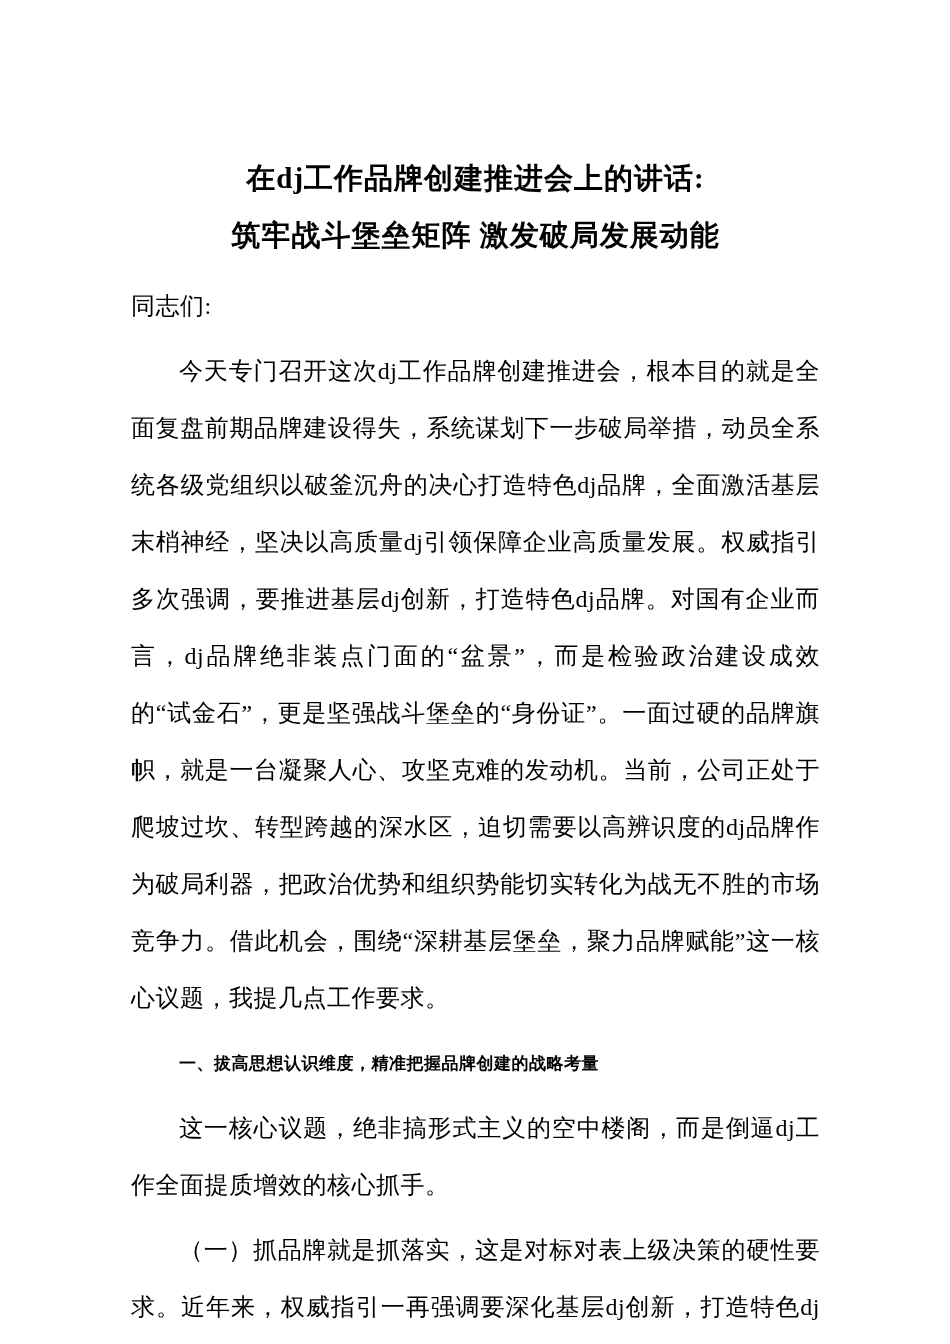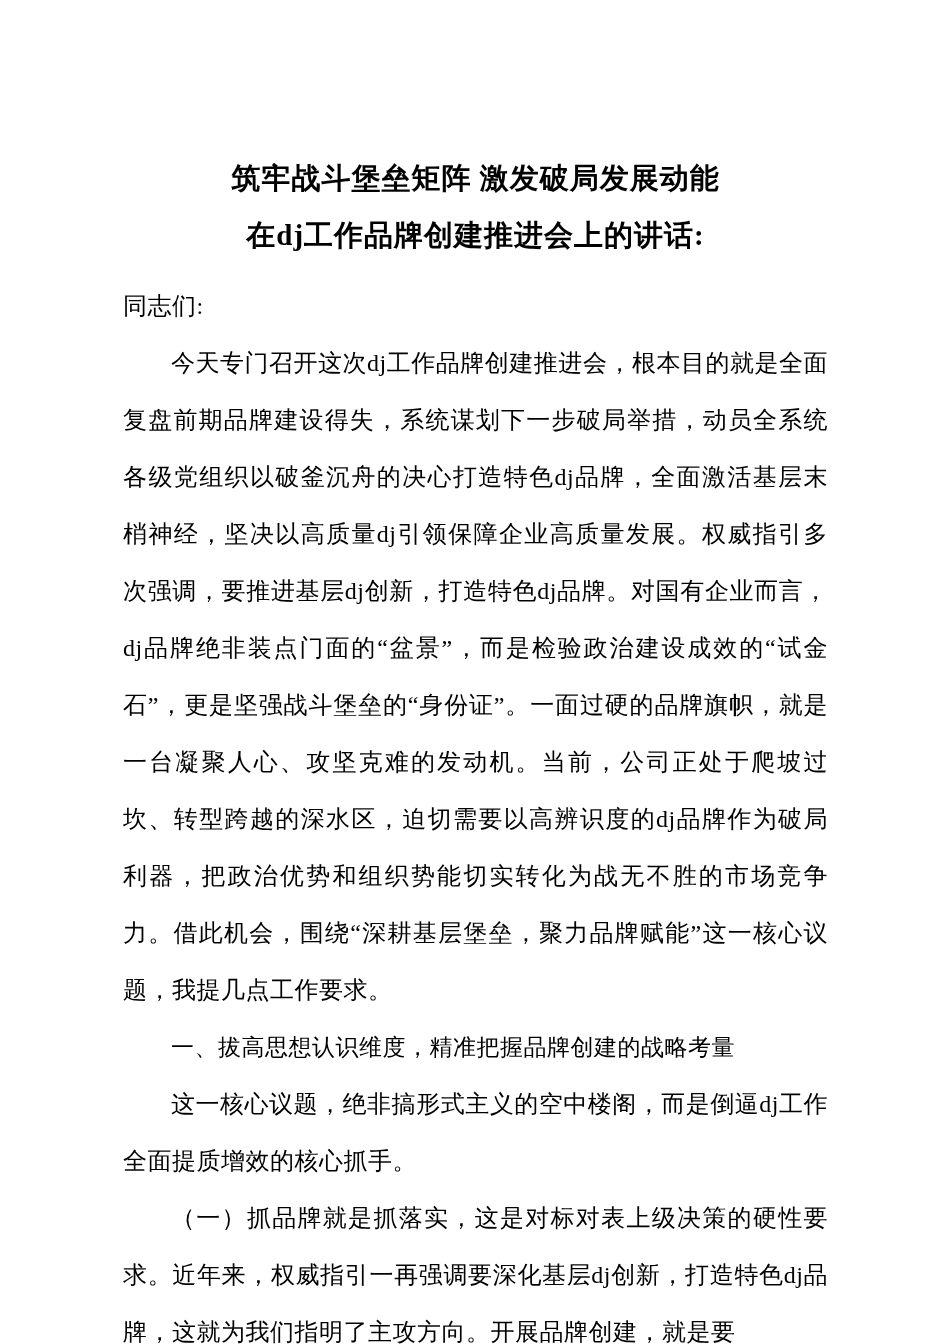--- a/index.html
+++ b/index.html
@@ -30,38 +30,38 @@
   .doc-title .title-line {
     display: block;
     white-space: nowrap;
   }
   .doc-body p.para {
     font-size: 24px;
     line-height: 57px;
     text-align: justify;
     text-justify: inter-ideograph;
     letter-spacing: 0.5px;
-    margin: 0;
+    margin: 8px;
   }
   .doc-body p.para.indent {
     text-indent: 48px;
   }
   .doc-body p.para.bold-heading {
-    font-weight: normal;
+    font-weight: bold;
     font-family: "Liberation Sans", "DejaVu Sans", sans-serif;
-    font-size: 23px;
+    font-size: 17px;
   }
 </style>
 </head>
 <body>
 
 <div class="page">
   <h1 class="doc-title">
+    <span class="title-line">在dj工作品牌创建推进会上的讲话:</span>
     <span class="title-line">筑牢战斗堡垒矩阵 激发破局发展动能</span>
-    <span class="title-line">在dj工作品牌创建推进会上的讲话:</span>
   </h1>
   <div class="doc-body">
       <p class="para">同志们:</p>
       <p class="para indent">今天专门召开这次dj工作品牌创建推进会，根本目的就是全面复盘前期品牌建设得失，系统谋划下一步破局举措，动员全系统各级党组织以破釜沉舟的决心打造特色dj品牌，全面激活基层末梢神经，坚决以高质量dj引领保障企业高质量发展。权威指引多次强调，要推进基层dj创新，打造特色dj品牌。对国有企业而言，dj品牌绝非装点门面的“盆景”，而是检验政治建设成效的“试金石”，更是坚强战斗堡垒的“身份证”。一面过硬的品牌旗帜，就是一台凝聚人心、攻坚克难的发动机。当前，公司正处于爬坡过坎、转型跨越的深水区，迫切需要以高辨识度的dj品牌作为破局利器，把政治优势和组织势能切实转化为战无不胜的市场竞争力。借此机会，围绕“深耕基层堡垒，聚力品牌赋能”这一核心议题，我提几点工作要求。</p>
       <p class="para indent bold-heading">一、拔高思想认识维度，精准把握品牌创建的战略考量</p>
       <p class="para indent">这一核心议题，绝非搞形式主义的空中楼阁，而是倒逼dj工作全面提质增效的核心抓手。</p>
       <p class="para indent">（一）抓品牌就是抓落实，这是对标对表上级决策的硬性要求。近年来，权威指引一再强调要深化基层dj创新，打造特色dj品牌，这就为我们指明了主攻方向。开展品牌创建，就是要</p>
     </div>
 </div>
 

